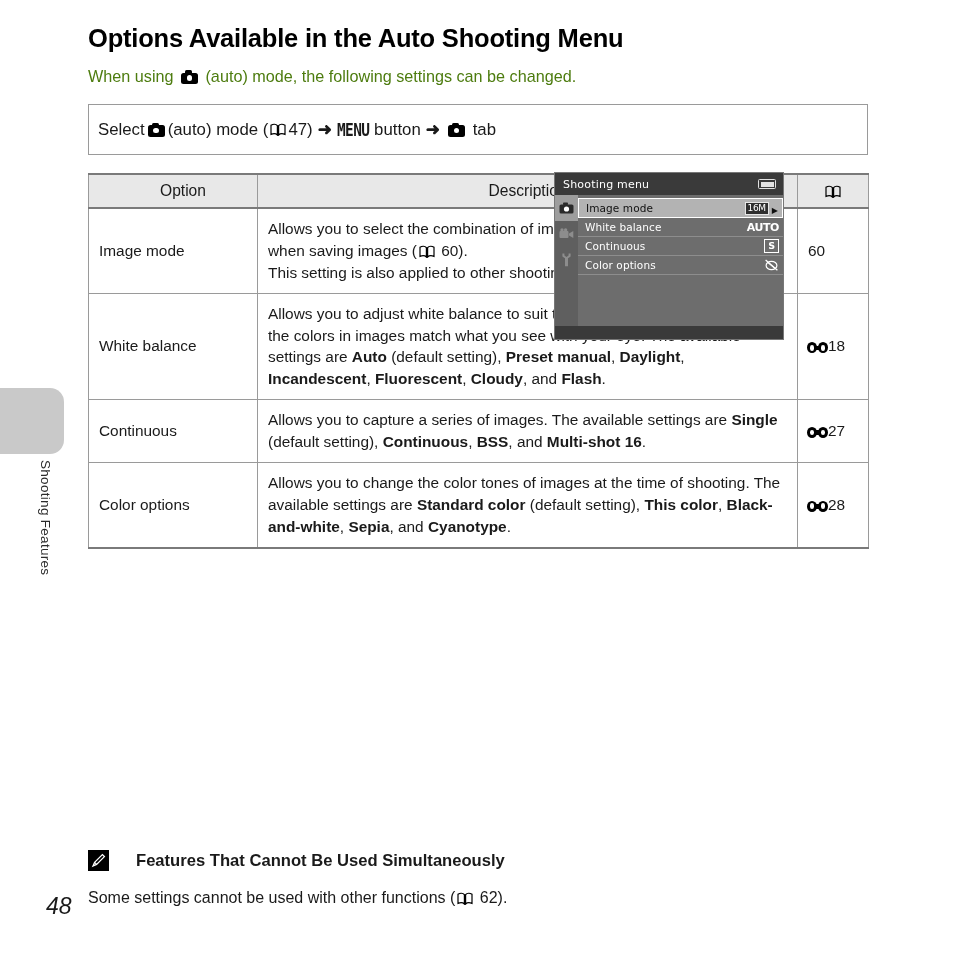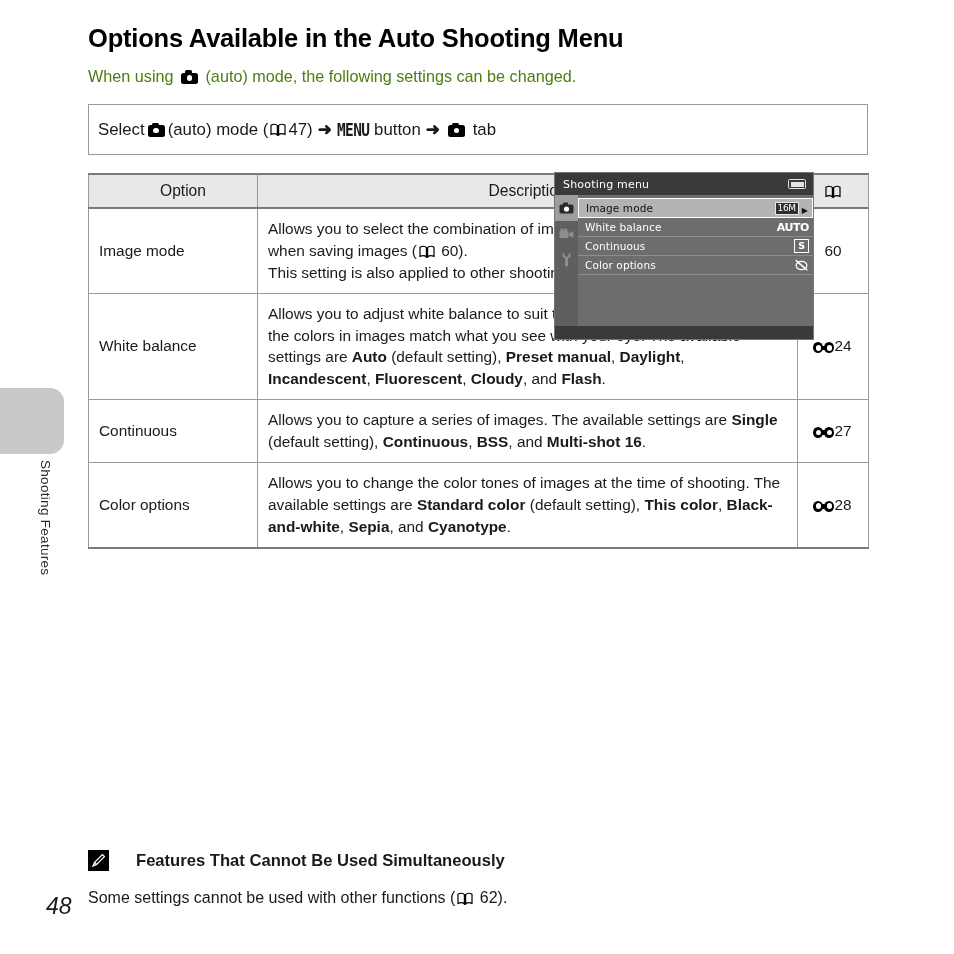--- a/index.html
+++ b/index.html
@@ -181,21 +181,21 @@
     position: relative;
     vertical-align: -4px;
   }
   .icon-pencil svg { position: absolute; left: 2px; top: 2px; }
 
   
   .lcd {
     position: absolute;
     left: 554px;
     top: 172px;
-    width: 260px;
+    width: 230px;
     height: 168px;
     background: #fdba74;
     border: 1px solid #777;
     box-sizing: border-box;
     font-family: "DejaVu Sans", sans-serif;
   }
   .lcd-titlebar {
     height: 22px;
     background: #3a3a3a;
     display: flex;
@@ -335,21 +335,20 @@
   }
   td.col-option {
     text-align: left;
     padding-left: 10px;
     font-size: 15.6px;
   }
   th.col-option { width: 169px; padding-left: 21px; }
   th.col-desc   { width: 540px; }
   th.col-ref    { width: 71px; }
   td.col-ref {
-    text-align: center;
     font-size: 15.4px;
     white-space: nowrap;
   }
   td.col-desc b { font-weight: bold; }
 
   
   .note {
     position: absolute;
     left: 88px;
     top: 850px;
@@ -438,21 +437,21 @@
               </svg></span><span> 60).</span><br><span>This setting is also applied to other shooting modes.</span></td>
           <td class="col-ref"><span>60</span></td>
         </tr>
         <tr>
           <td class="col-option">White balance</td>
           <td class="col-desc"><span>Allows you to adjust white balance to suit the light source in order to make the colors in images match what you see with your eye. The available settings are </span><b>Auto</b><span> (default setting), </span><b>Preset manual</b><span>, </span><b>Daylight</b><span>, </span><b>Incandescent</b><span>, </span><b>Fluorescent</b><span>, </span><b>Cloudy</b><span>, and </span><b>Flash</b><span>.</span></td>
           <td class="col-ref"><span class="icon-ref"><span class="bar"></span><span class="knob l">
                 <i></i>
               </span><span class="knob r">
                 <i></i>
-              </span></span><span>24</span></td>
+              </span></span><span>18</span></td>
         </tr>
         <tr>
           <td class="col-option">Continuous</td>
           <td class="col-desc"><span>Allows you to capture a series of images. The available settings are </span><b>Single</b><span> (default setting), </span><b>Continuous</b><span>, </span><b>BSS</b><span>, and </span><b>Multi-shot 16</b><span>.</span></td>
           <td class="col-ref"><span class="icon-ref"><span class="bar"></span><span class="knob l">
                 <i></i>
               </span><span class="knob r">
                 <i></i>
               </span></span><span>27</span></td>
         </tr>

